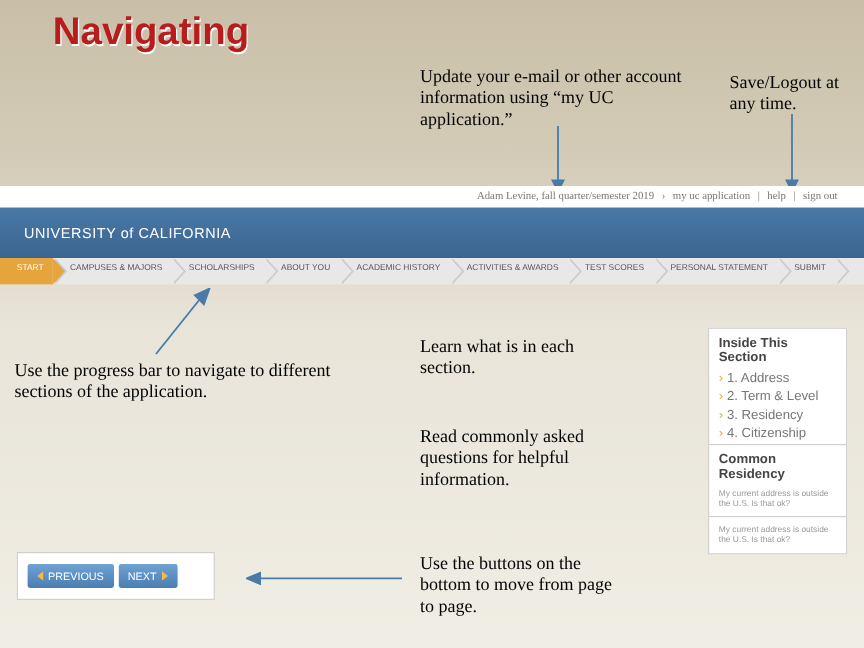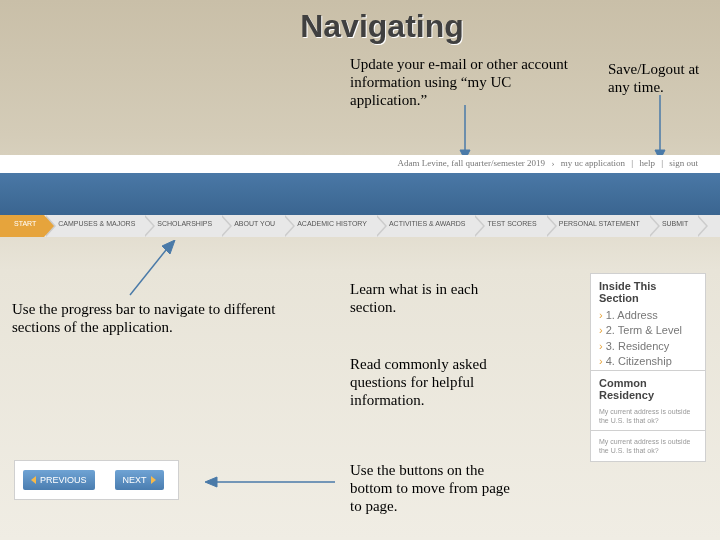--- a/index.html
+++ b/index.html
@@ -5,24 +5,23 @@
   * { box-sizing: border-box; margin: 0; padding: 0; }
   body {
     width: 720px;
     height: 540px;
     font-family: "Times New Roman", serif;
     background: linear-gradient(to bottom, #c9bfa8 0%, #d4ccb8 25%, #e8e4d8 50%, #f0ede4 100%);
     position: relative;
     overflow: hidden;
   }
   .slide-title {
-    text-align: center;
     font-size: 32px;
     font-weight: bold;
-    color: #404040;
+    color: #b91c1c;
     font-family: Arial, sans-serif;
     padding-top: 8px;
     text-shadow: 1px 1px 0 #fff;
     padding-left: 44px;
   }
   .annotation {
     position: absolute;
     font-size: 15px;
     line-height: 1.2;
     color: #000;
@@ -102,21 +101,21 @@
   }
   
   .prevnext {
     position: absolute;
     left: 14px; top: 460px;
     width: 165px; height: 40px;
     background: #fff;
     border: 1px solid #d0d0d0;
     display: flex;
     align-items: center;
-    gap: 20px;
+    gap: 4px;
     padding: 0 8px;
   }
   .pn-btn {
     background: linear-gradient(to bottom, #6fa3d4, #4a7db0);
     color: #fff;
     font-size: 9px;
     font-family: Arial, sans-serif;
     padding: 5px 8px;
     display: flex;
     align-items: center;
@@ -200,20 +199,21 @@
   <div class="uc-topbar">
     <span>Adam Levine, fall quarter/semester 2019</span>
     <span>›</span>
     <span>my uc application</span>
     <span>|</span>
     <span>help</span>
     <span>|</span>
     <span>sign out</span>
   </div>
   <div class="uc-midbar">
+    <span class="uc-logo-text">UNIVERSITY of CALIFORNIA</span>
   </div>
   <div class="uc-navbar">
     <div class="nav-item active">START</div>
     <div class="nav-item">CAMPUSES &amp; MAJORS</div>
     <div class="nav-item">SCHOLARSHIPS</div>
     <div class="nav-item">ABOUT YOU</div>
     <div class="nav-item">ACADEMIC HISTORY</div>
     <div class="nav-item">ACTIVITIES &amp; AWARDS</div>
     <div class="nav-item">TEST SCORES</div>
     <div class="nav-item">PERSONAL STATEMENT</div>

